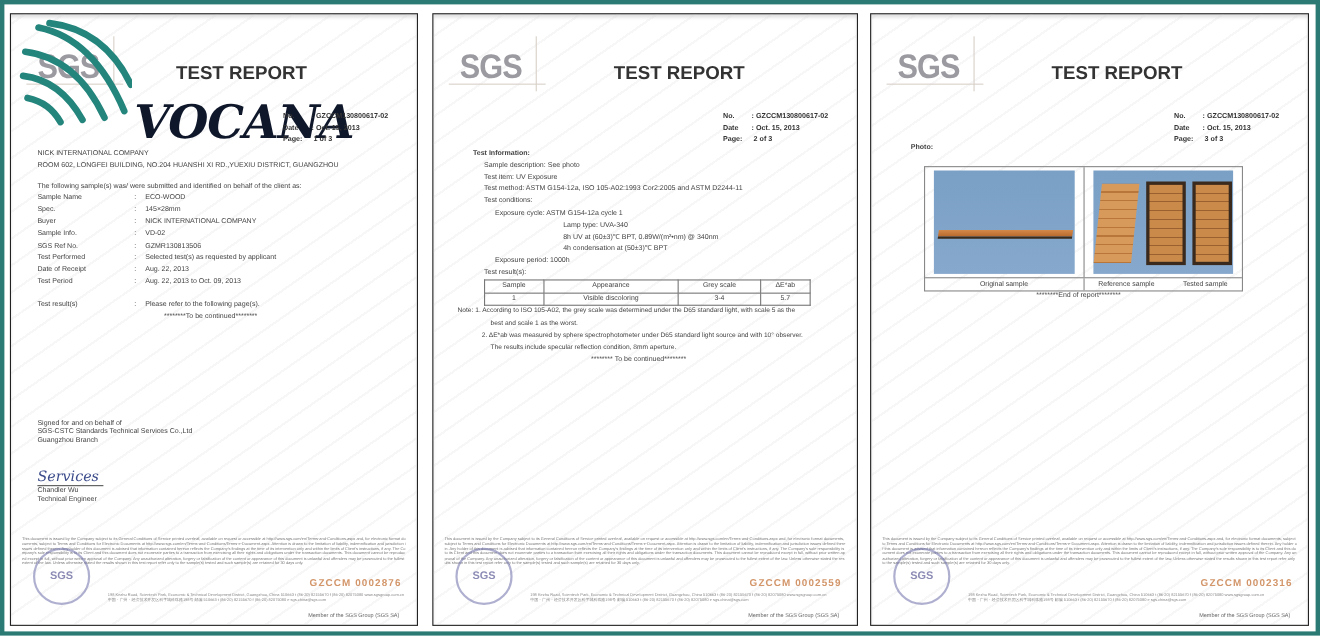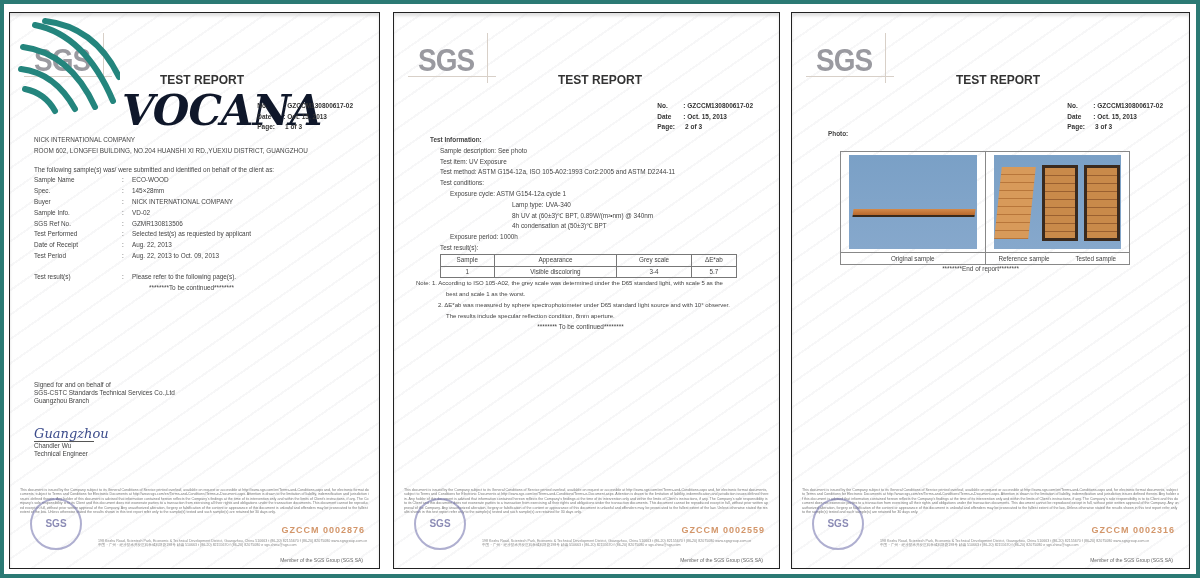--- a/index.html
+++ b/index.html
@@ -36,22 +36,22 @@
   .sgs-logo {
     position: absolute; top: 30px; left: 24px;
     font-family: "Liberation Sans", sans-serif;
     font-weight: bold; font-size: 31px; letter-spacing: -1px;
     color: #9a9aa0;
     transform: scaleX(0.9); transform-origin: left;
   }
   .sgs-logo-line-h { position:absolute; top: 63px; left: 14px; width: 88px; height: 1px; background:#d8d0c8; }
   .sgs-logo-line-v { position:absolute; top: 20px; left: 93px; width: 1px; height: 50px; background:#d8d0c8; }
   .report-title {
-    position: absolute; top: 60px; left: 164px;
-    font-size: 12px; font-weight: bold; color: #333;
+    position: absolute; top: 44px; left: 164px;
+    font-size: 17px; font-weight: bold; color: #333;
   }
   .meta { position: absolute; top: 88px; right: 26px; font-size: 6.5px; font-weight: bold; color:#333; line-height: 10.5px; }
   .meta .row { display: flex; }
   .meta .k { width: 26px; }
 
   .body-text { position: absolute; font-size: 6.4px; color: #444; line-height: 10.8px; }
   .kv { display: flex; }
   .kv .k { width: 88px; }
   .kv .sep { width: 10px; }
 
@@ -182,21 +182,21 @@
         <span>Please refer to the following page(s).</span>
       </div>
     <div style="text-align:center; padding-right:20px;">********To be continued********</div>
   </div>
 
   <div class="body-text" style="top:368px; left:24px; line-height:8px;">
     <div>Signed for and on behalf of</div>
     <div>SGS-CSTC Standards Technical Services Co.,Ltd</div>
     <div>Guangzhou Branch</div>
     <div style="height:22px;"></div>
-    <div style="font-family:'DejaVu Serif', serif; font-style:italic; font-size:13px; color:#3a4a8a; border-bottom:1px solid #555; width:60px; line-height:14px;">Guangzhou</div>
+    <div style="font-family:'DejaVu Serif', serif; font-style:italic; font-size:13px; color:#3a4a8a; border-bottom:1px solid #555; width:60px; line-height:14px;">Services</div>
     <div>Chandler Wu</div>
     <div>Technical Engineer</div>
   </div>
 
   <div class="footer">
     <div class="legal">This document is issued by the Company subject to its General Conditions of Service printed overleaf, available on request or accessible at http://www.sgs.com/en/Terms-and-Conditions.aspx and, for electronic format documents, subject to Terms and Conditions for Electronic Documents at http://www.sgs.com/en/Terms-and-Conditions/Terms-e-Document.aspx. Attention is drawn to the limitation of liability, indemnification and jurisdiction issues defined therein. Any holder of this document is advised that information contained hereon reflects the Company's findings at the time of its intervention only and within the limits of Client's instructions, if any. The Company's sole responsibility is to its Client and this document does not exonerate parties to a transaction from exercising all their rights and obligations under the transaction documents. This document cannot be reproduced except in full, without prior written approval of the Company. Any unauthorized alteration, forgery or falsification of the content or appearance of this document is unlawful and offenders may be prosecuted to the fullest extent of the law. Unless otherwise stated the results shown in this test report refer only to the sample(s) tested and such sample(s) are retained for 30 days only.</div>
     <div class="stamp">SGS</div>
     <div class="serial">GZCCM 0002876</div>
     <div class="addr">
       <div>198 Kezhu Road, Scientech Park, Economic &amp; Technical Development District, Guangzhou, China 510663 t (86-20) 82155670 f (86-20) 82075080 www.sgsgroup.com.cn</div>

